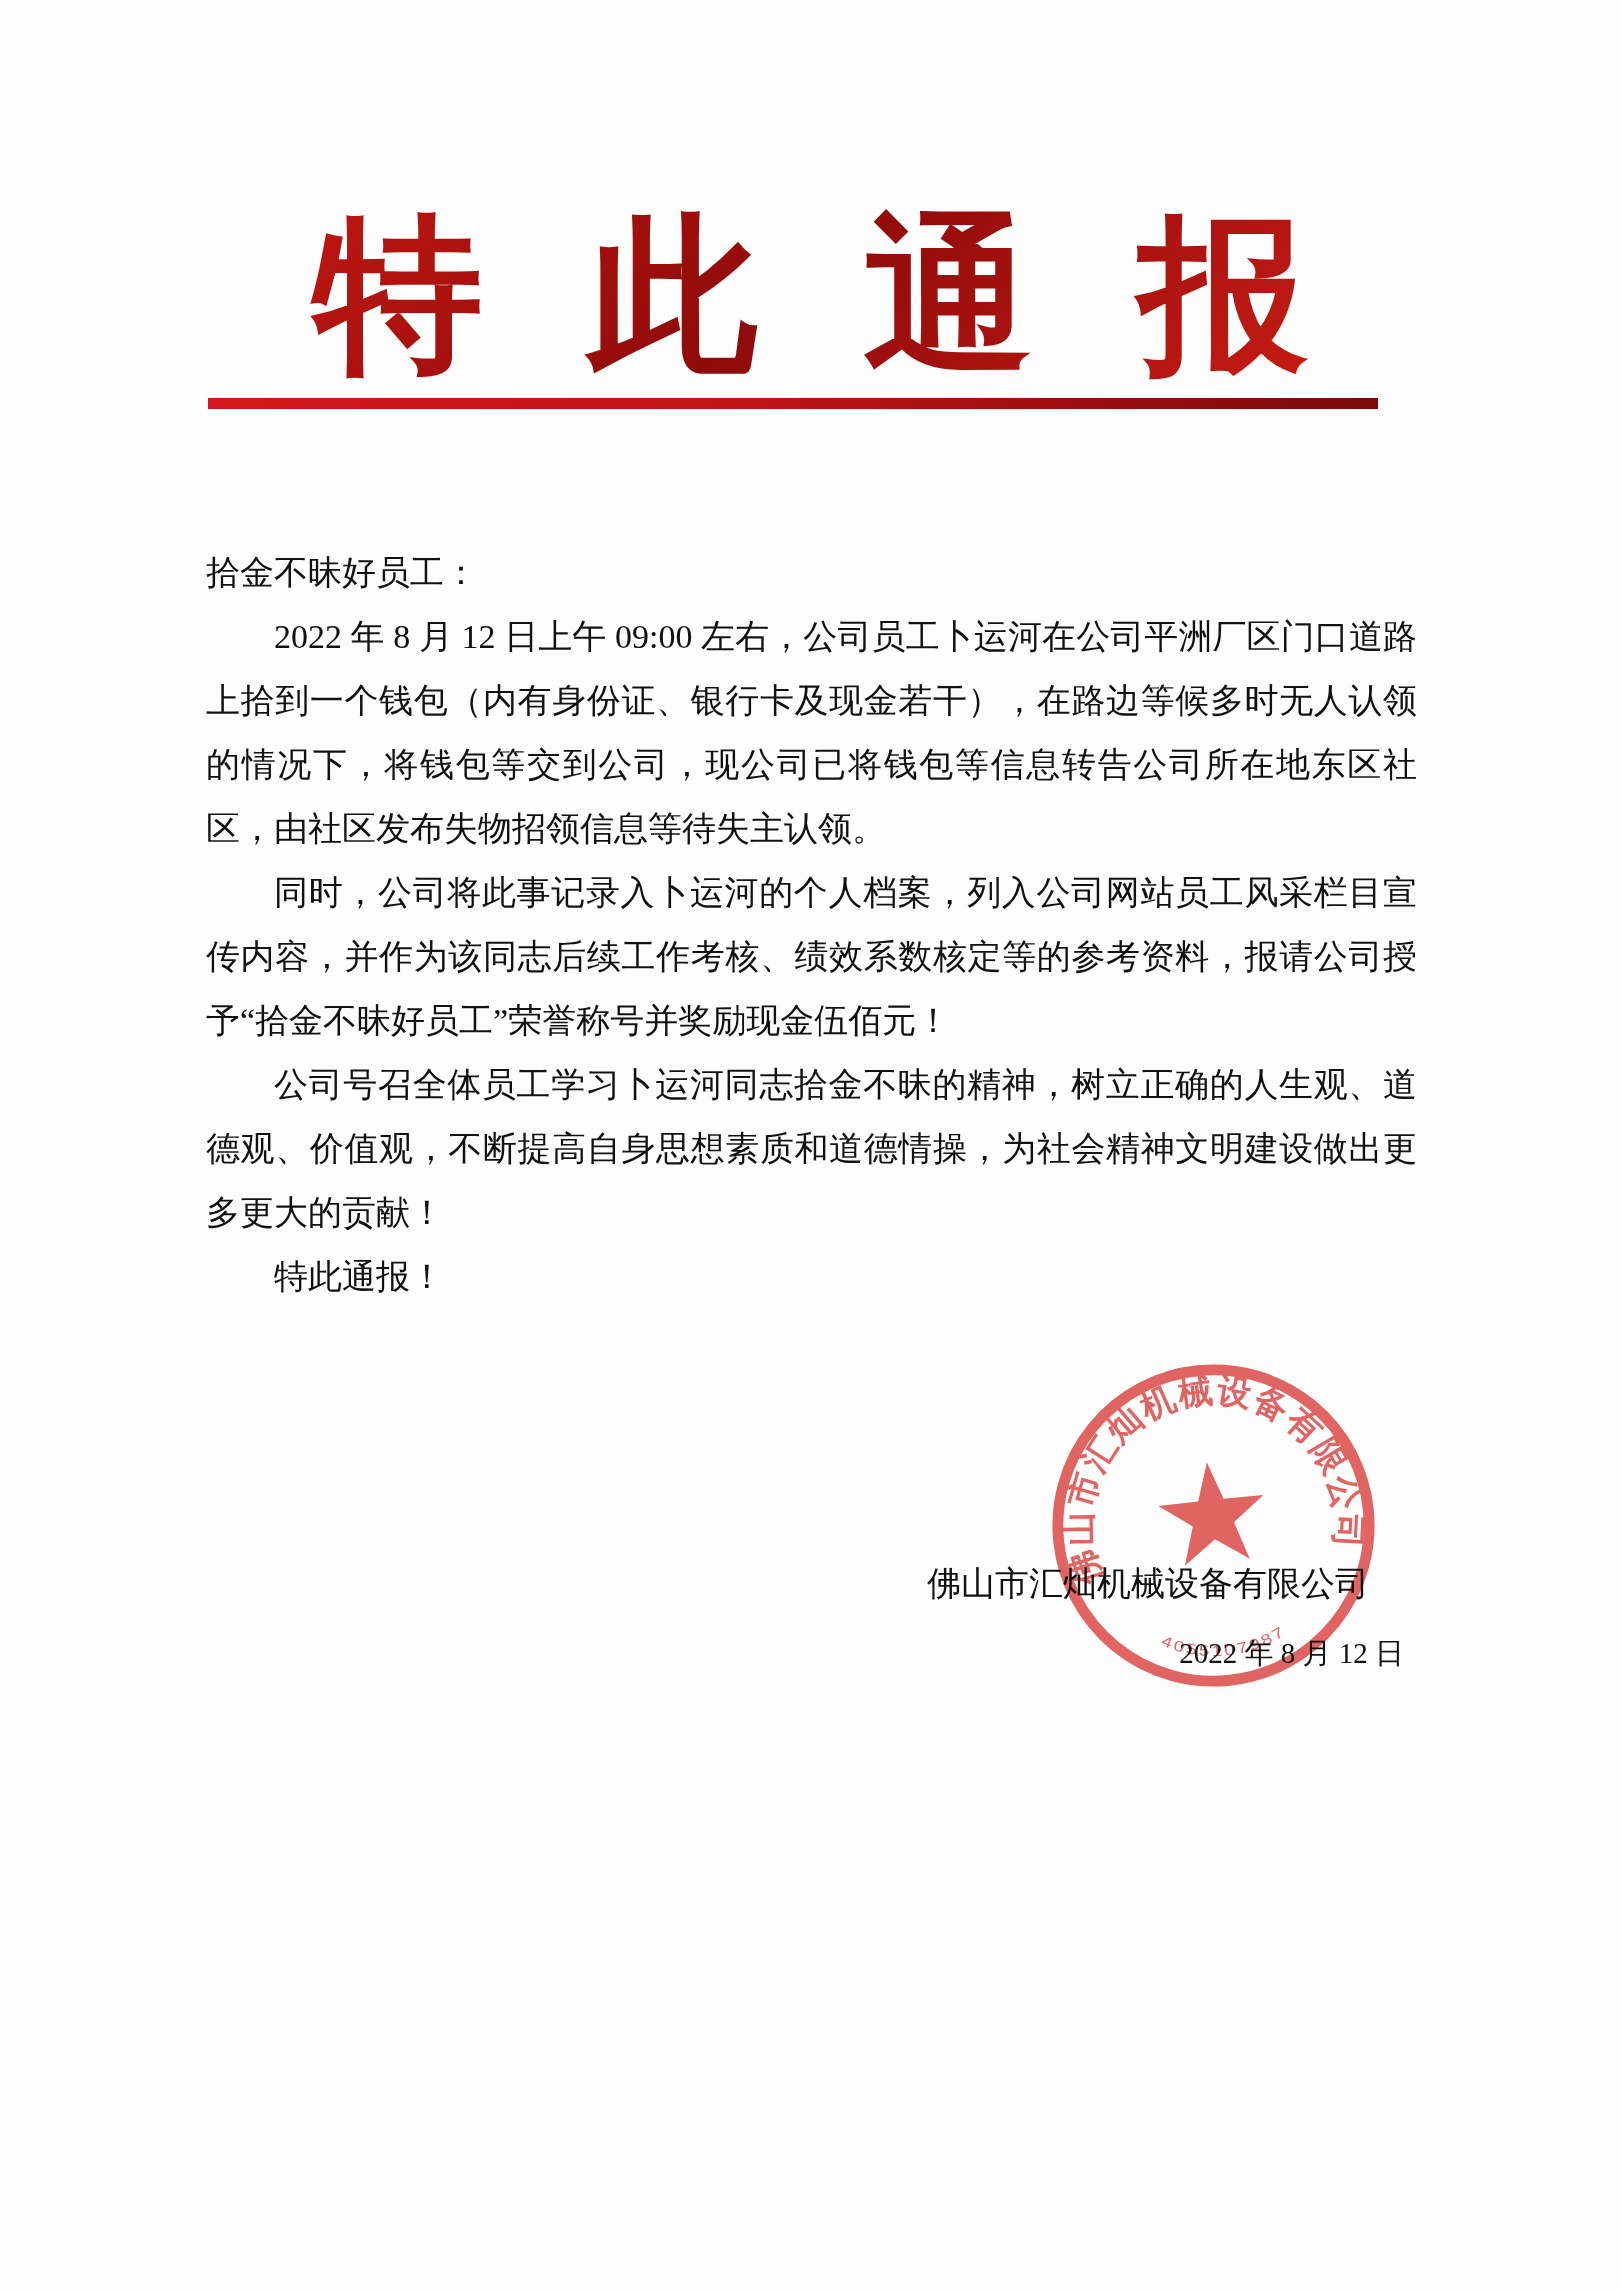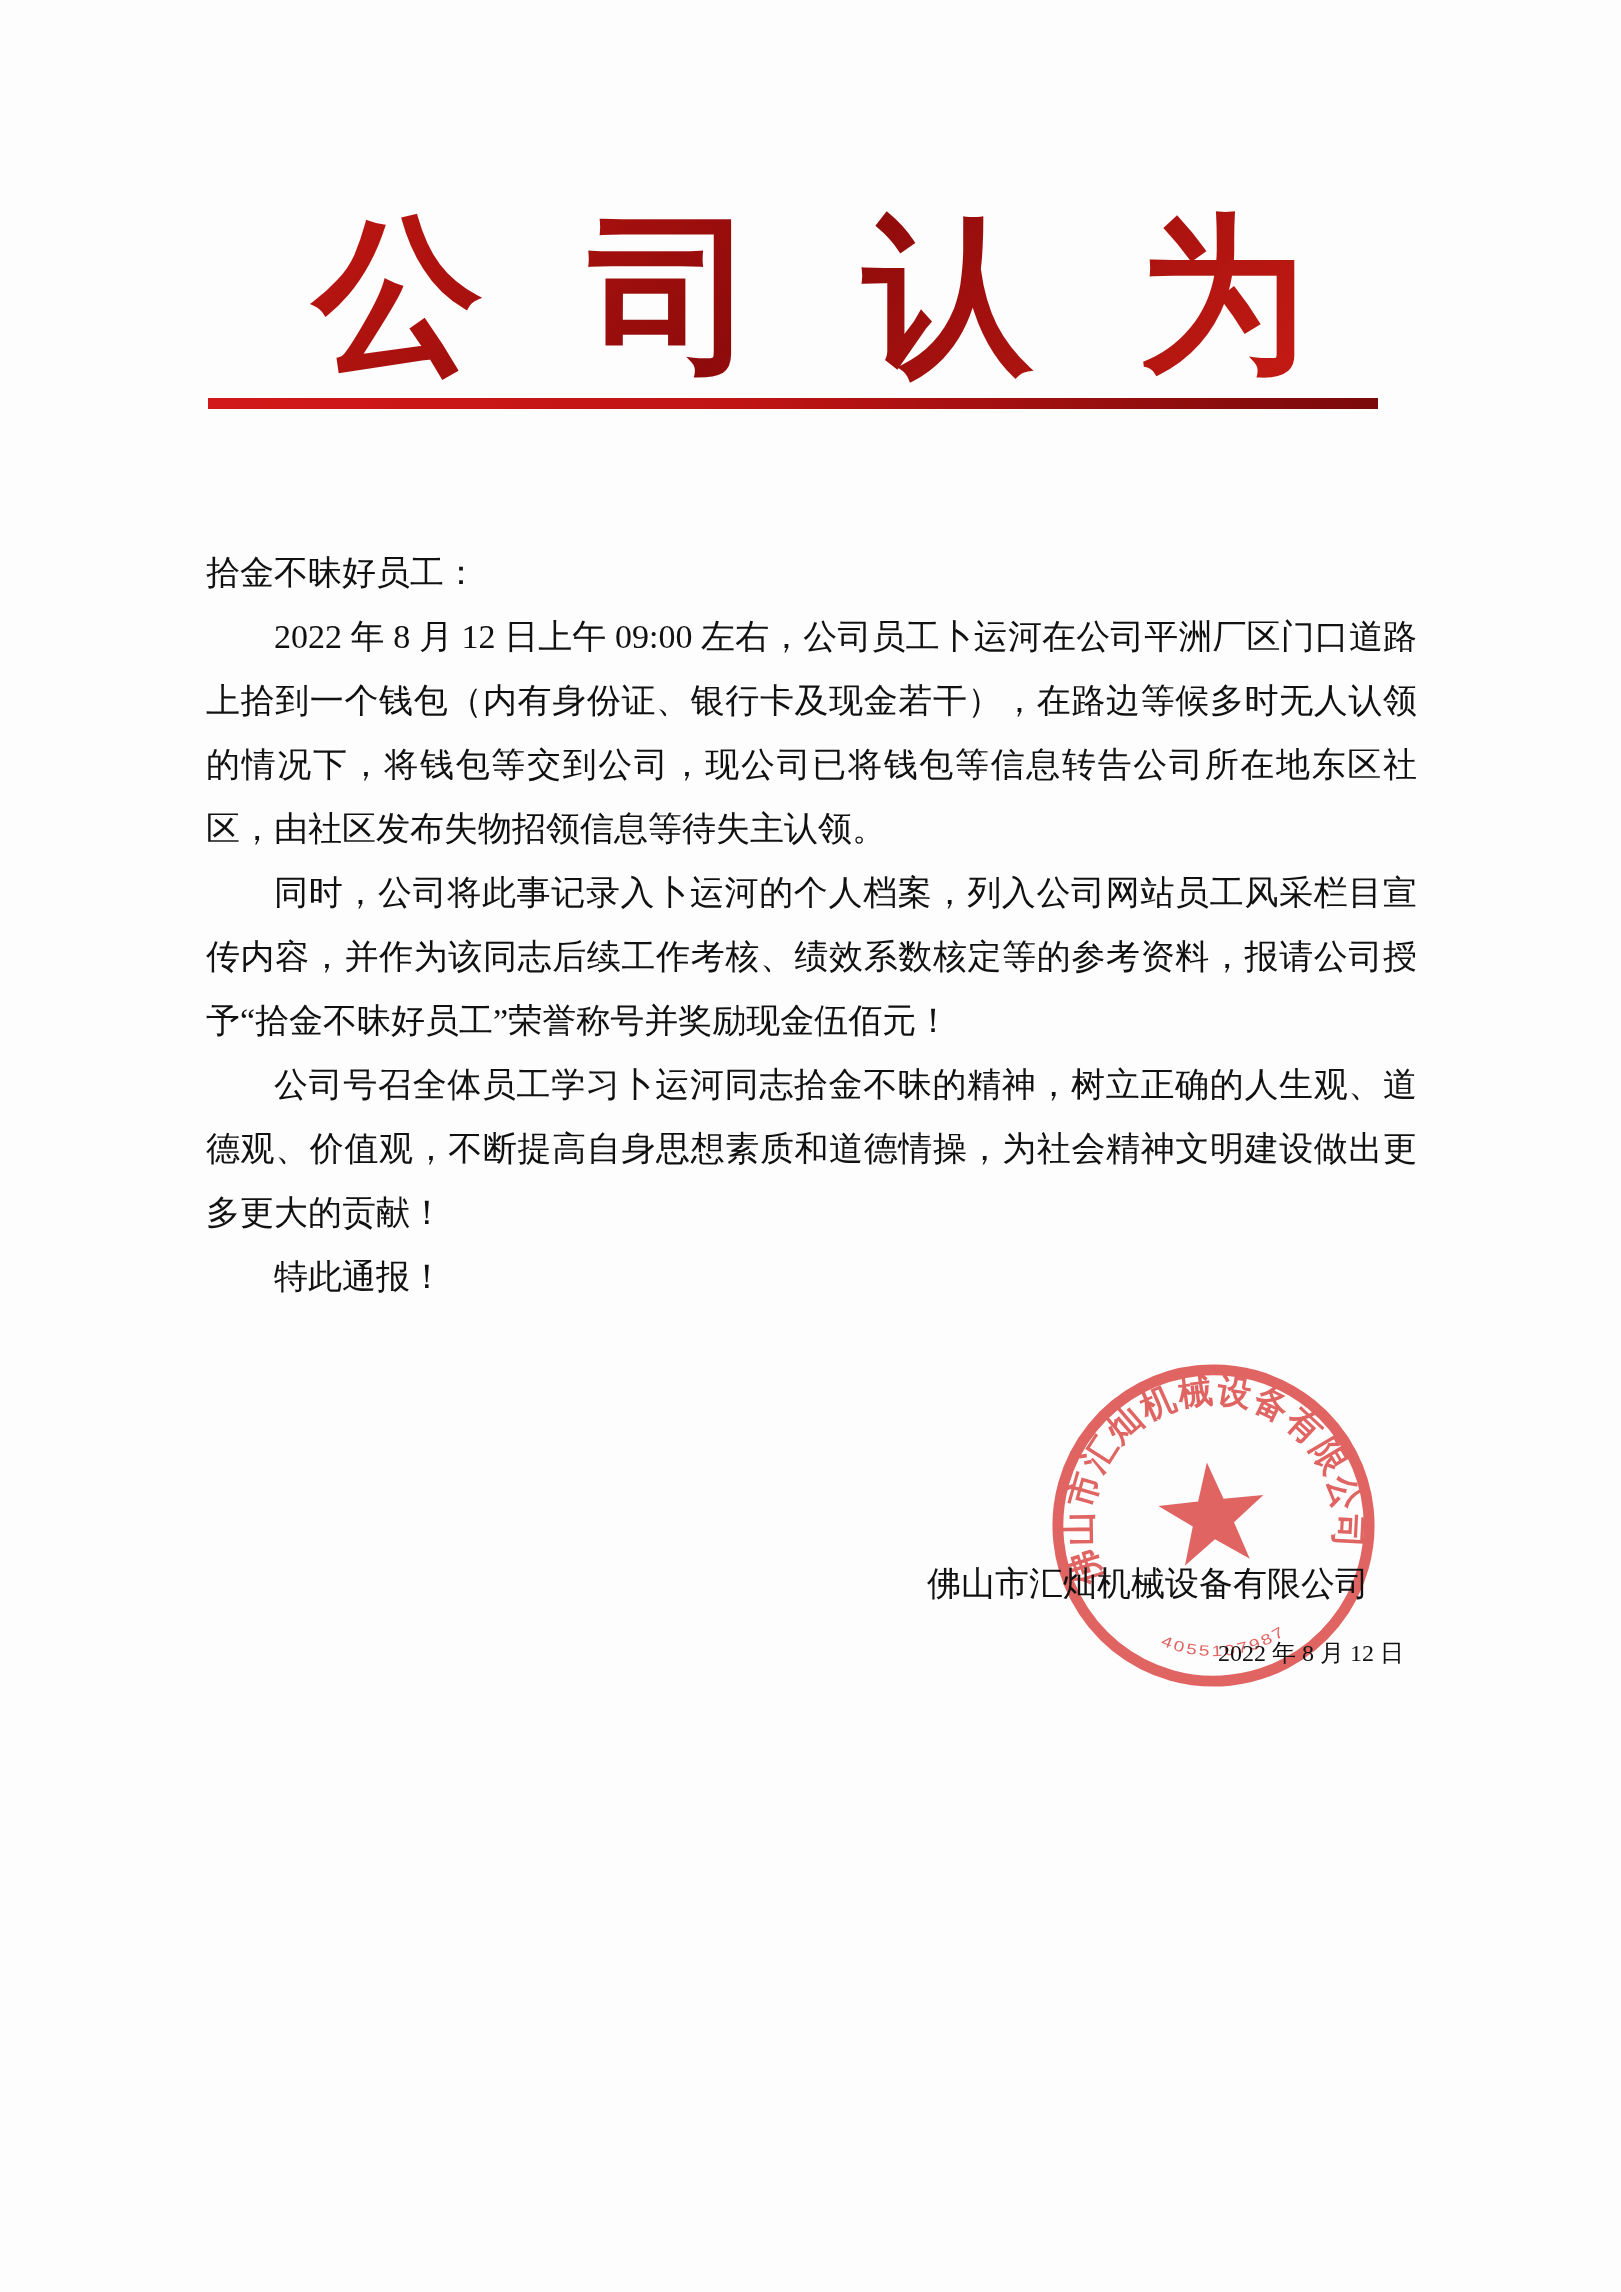--- a/index.html
+++ b/index.html
@@ -104,31 +104,31 @@
     top:1562px;
     right:252px;
     font-size:34px;
     line-height:44px;
     z-index:2;
   }
   .date{
     position:absolute;
     top:1631px;
     right:217px;
-    font-size:24px;
+    font-size:29px;
     line-height:44px;
     z-index:2;
   }
 </style>
 </head>
 <body>
 
 <div class="page">
 
-  <h1 class="title">公司认为</h1>
+  <h1 class="title">特此通报</h1>
 
   <div class="divider"></div>
 
   <div class="body">
     <p class="greeting">拾金不昧好员工：</p>
     <p class="para">2022 年 8 月 12 日上午 09:00 左右，公司员工卜运河在公司平洲厂区门口道路上拾到一个钱包（内有身份证、银行卡及现金若干），在路边等候多时无人认领的情况下，将钱包等交到公司，现公司已将钱包等信息转告公司所在地东区社区，由社区发布失物招领信息等待失主认领。</p>
     <p class="para">同时，公司将此事记录入卜运河的个人档案，列入公司网站员工风采栏目宣传内容，并作为该同志后续工作考核、绩效系数核定等的参考资料，报请公司授予“拾金不昧好员工”荣誉称号并奖励现金伍佰元！</p>
     <p class="para">公司号召全体员工学习卜运河同志拾金不昧的精神，树立正确的人生观、道德观、价值观，不断提高自身思想素质和道德情操，为社会精神文明建设做出更多更大的贡献！</p>
     <p class="para">特此通报！</p>
   </div>

